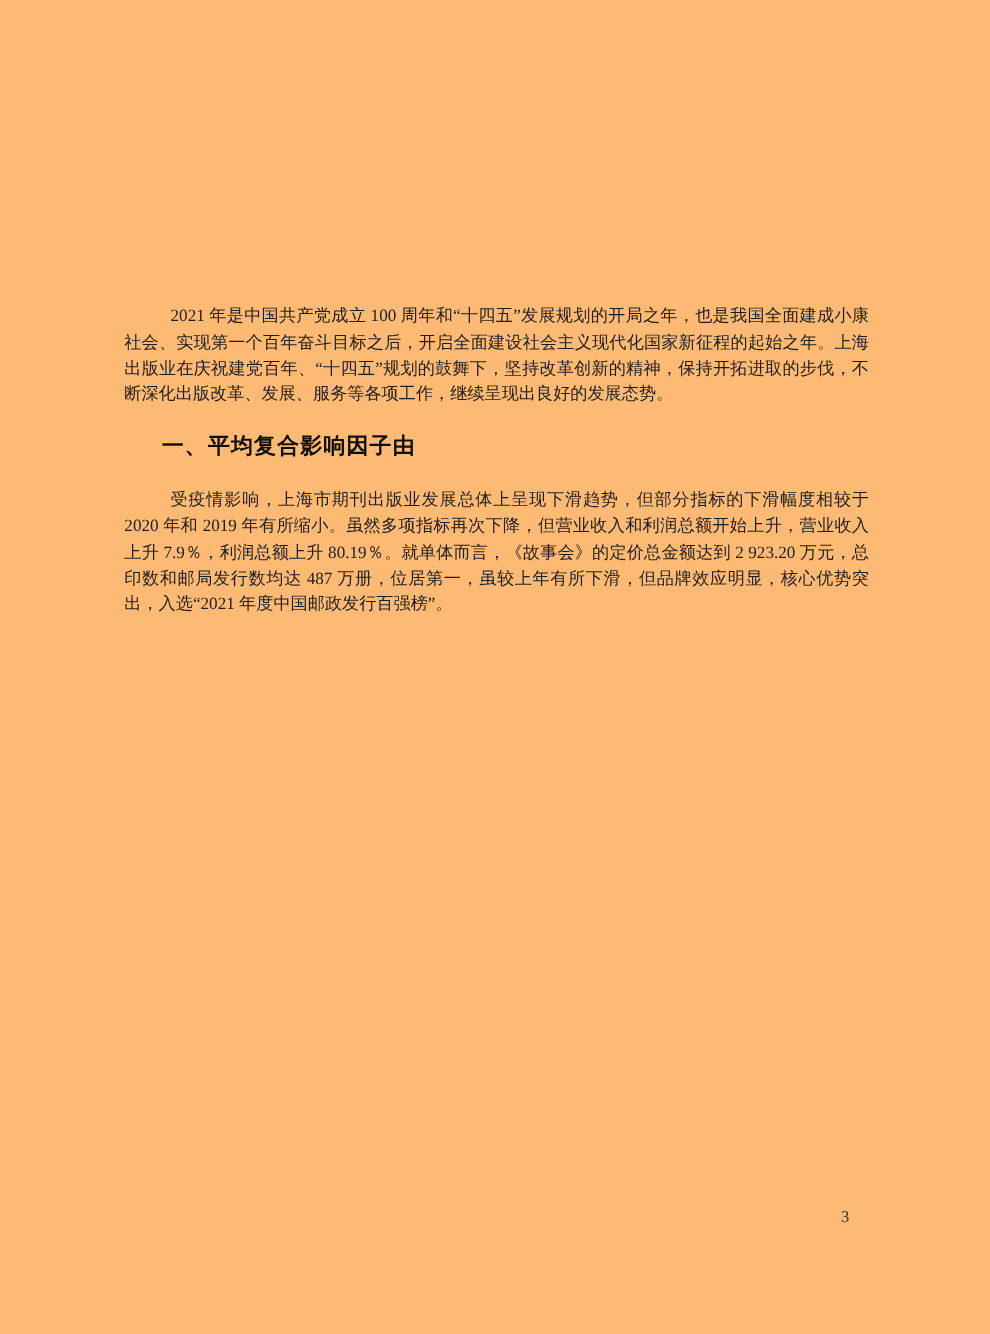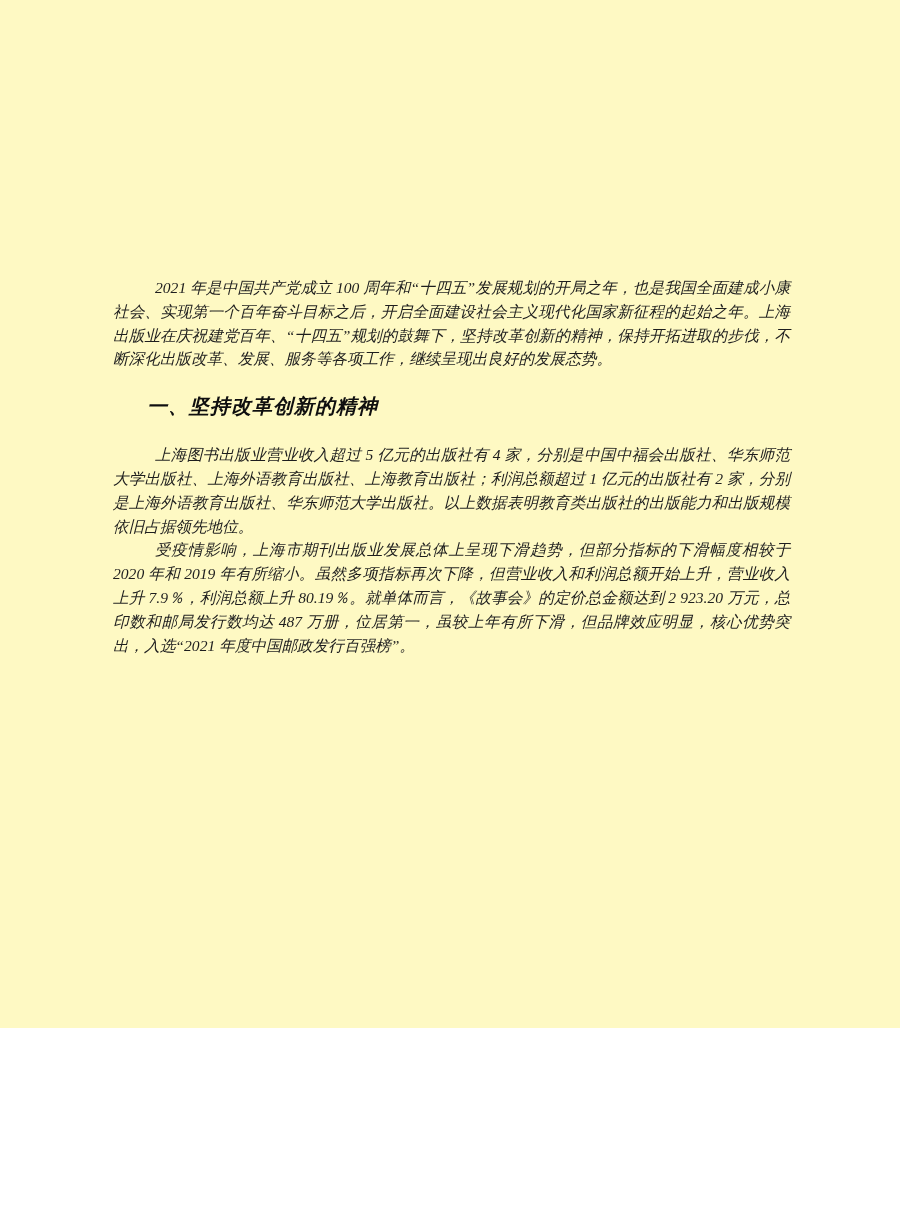--- a/index.html
+++ b/index.html
@@ -3,26 +3,25 @@
   <meta charset="utf-8">
   <style>
     html, body {
       margin: 0;
       padding: 0;
       background: #ffffff;
     }
     .page {
       position: relative;
       width: 900px;
-      height: 1028px;
-      background: #fef9c3;
+      height: 1213px;
+      background: #fdba74;
       overflow: hidden;
       font-family: "Liberation Serif", "DejaVu Serif", serif;
       color: #1e1e1e;
-      font-style: italic;
     }
     .body-text {
       position: absolute;
       left: 113px;
       top: 276px;
       width: 677px;
     }
     .para {
       margin: 0;
       font-size: 15.6px;
@@ -53,18 +52,17 @@
       line-height: 22px;
       color: #2e2e2e;
     }
   </style>
 </head>
 <body>
 
 <div class="page">
   <div class="body-text">
     <p class="para">2021 年是中国共产党成立 100 周年和“十四五”发展规划的开局之年，也是我国全面建成小康社会、实现第一个百年奋斗目标之后，开启全面建设社会主义现代化国家新征程的起始之年。上海出版业在庆祝建党百年、“十四五”规划的鼓舞下，坚持改革创新的精神，保持开拓进取的步伐，不断深化出版改革、发展、服务等各项工作，继续呈现出良好的发展态势。</p>
-    <h2 class="section-heading">一、坚持改革创新的精神</h2>
-    <p class="para">上海图书出版业营业收入超过 5 亿元的出版社有 4 家，分别是中国中福会出版社、华东师范大学出版社、上海外语教育出版社、上海教育出版社；利润总额超过 1 亿元的出版社有 2 家，分别是上海外语教育出版社、华东师范大学出版社。以上数据表明教育类出版社的出版能力和出版规模依旧占据领先地位。</p>
+    <h2 class="section-heading">一、平均复合影响因子由</h2>
     <p class="para">受疫情影响，上海市期刊出版业发展总体上呈现下滑趋势，但部分指标的下滑幅度相较于 2020 年和 2019 年有所缩小。虽然多项指标再次下降，但营业收入和利润总额开始上升，营业收入上升 7.9％，利润总额上升 80.19％。就单体而言，《故事会》的定价总金额达到 2 923.20 万元，总印数和邮局发行数均达 487 万册，位居第一，虽较上年有所下滑，但品牌效应明显，核心优势突出，入选“2021 年度中国邮政发行百强榜”。</p>
   </div>
   <div class="page-number">3</div>
 </div>
 
 </body></html>

